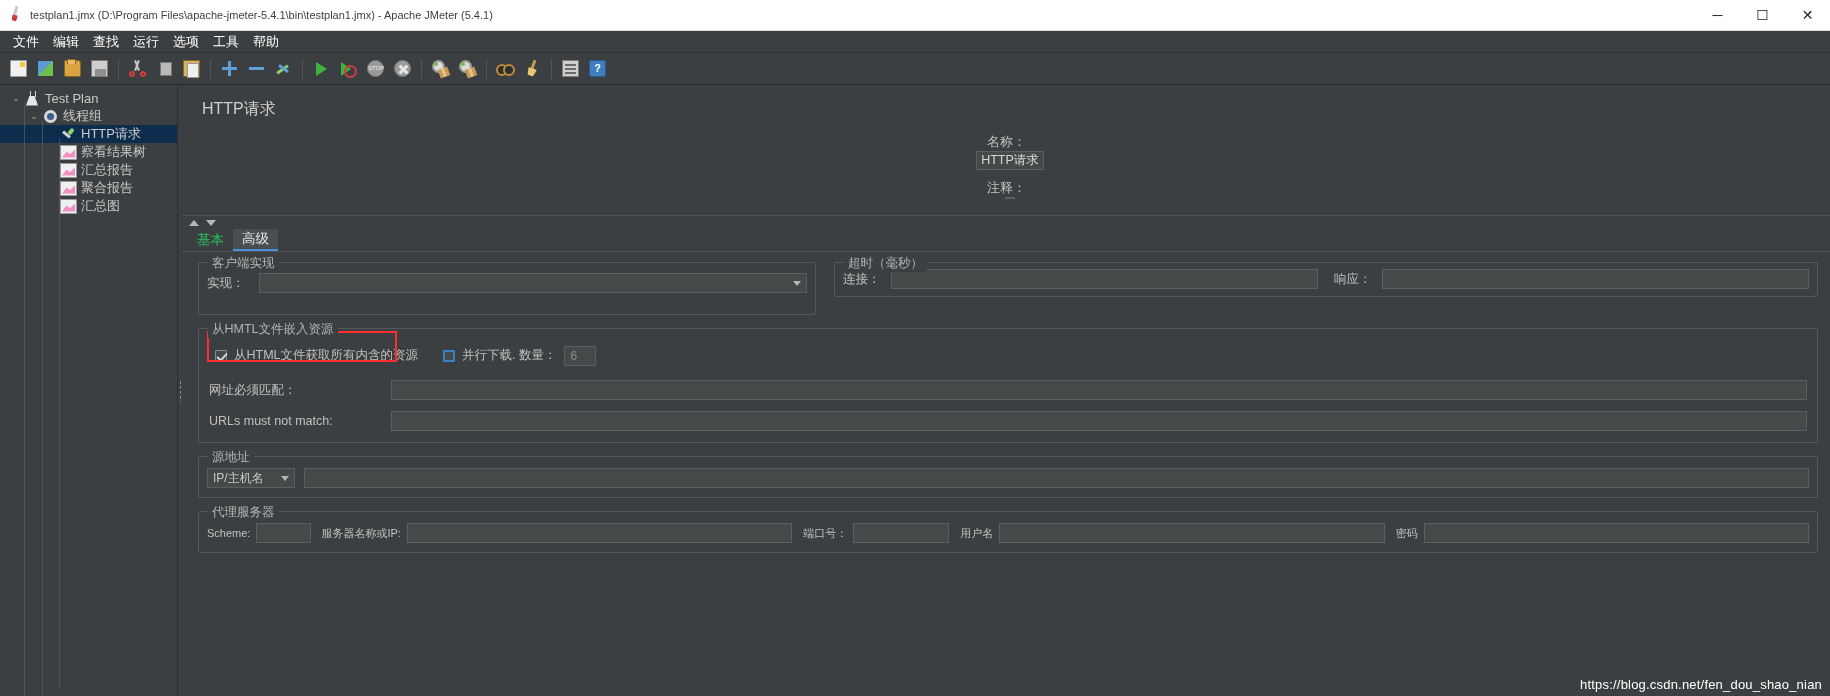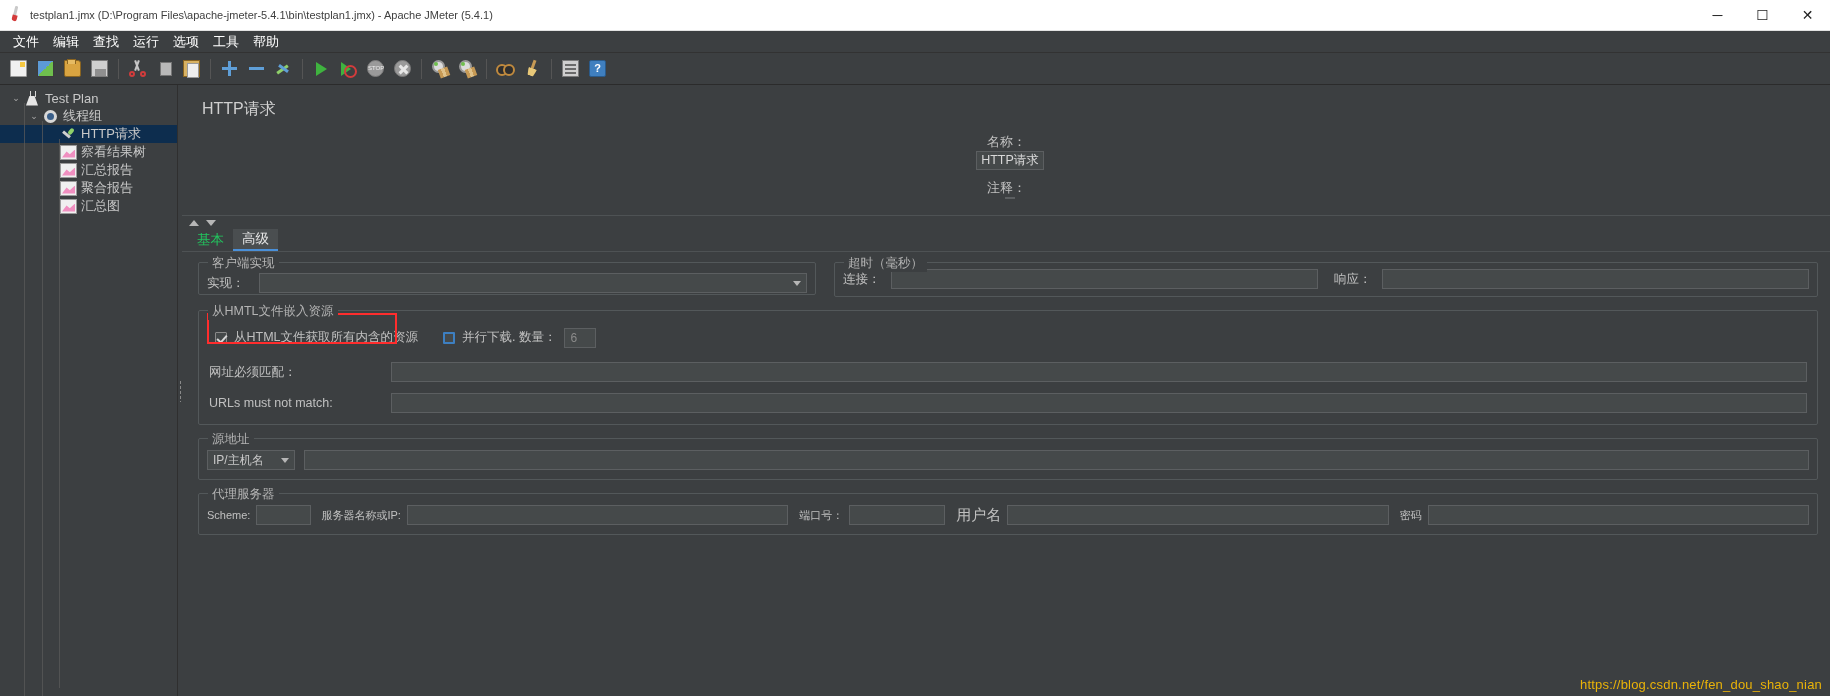--- a/index.html
+++ b/index.html
@@ -188,21 +188,21 @@
           flex:none; border-radius:1px;}
   .cbox.checked:after{content:"";position:absolute;left:3px;top:0px;width:4px;height:8px;
           border:solid #d8d8d8;border-width:0 2px 2px 0;transform:rotate(42deg);}
   .cbox.blue { border:2px solid #3d7fc1; }
   .redbox { position:absolute; border:2px solid #ff2d2d; pointer-events:none; }
 
   
   .dual { display:flex; gap:8px; }
 
   .footer-url {
-    position:absolute; right:8px; bottom:4px; font-size:13px; color:#eab308;
+    position:absolute; right:8px; bottom:4px; font-size:13px; color:#ffffff;
     letter-spacing:.2px;
   }
 </style>
 </head>
 <body>
 
 <div class="app">
 
   <div class="titlebar">
     <div class="tb-icon"><span class="jm-logo"></span></div>
@@ -393,21 +393,21 @@
       <div class="tabs">
         <div class="tab">基本</div>
         <div class="tab active">高级</div>
       </div>
 
       <div class="content">
 
         <div class="dual">
           <div class="group" style="flex:0 0 618px; margin-right:10px;">
             <div class="gtitle">客户端实现</div>
-            <div class="gbody" style="padding:10px 8px 1px 8px;">
+            <div class="gbody" style="padding:10px 8px 21px 8px;">
               <div class="grow">
                 <div class="lab" style="width:52px;">实现：</div>
                 <div class="combo" style="flex:1;">
                   <span></span>
                   <span class="caret"></span>
                 </div>
               </div>
             </div>
           </div>
 
@@ -468,21 +468,21 @@
         <div class="group">
           <div class="gtitle">代理服务器</div>
           <div class="gbody" style="padding:11px 8px 9px 8px;">
             <div class="grow">
               <div class="lab" style="font-size:11px;">Scheme:</div>
               <div class="inp" style="width:55px; margin-left:6px;"></div>
               <div class="lab" style="font-size:11px; margin-left:10px;">服务器名称或IP:</div>
               <div class="inp" style="flex:1; margin-left:6px;"></div>
               <div class="lab" style="font-size:11px; margin-left:11px;">端口号：</div>
               <div class="inp" style="width:96px; margin-left:6px;"></div>
-              <div class="lab" style="font-size:15px; margin-left:11px;">用户名</div>
+              <div class="lab" style="font-size:11px; margin-left:11px;">用户名</div>
               <div class="inp" style="flex:1; margin-left:6px;"></div>
               <div class="lab" style="font-size:11px; margin-left:11px;">密码</div>
               <div class="inp" style="flex:1; margin-left:6px;"></div>
             </div>
           </div>
         </div>
 
 
       </div>
 

